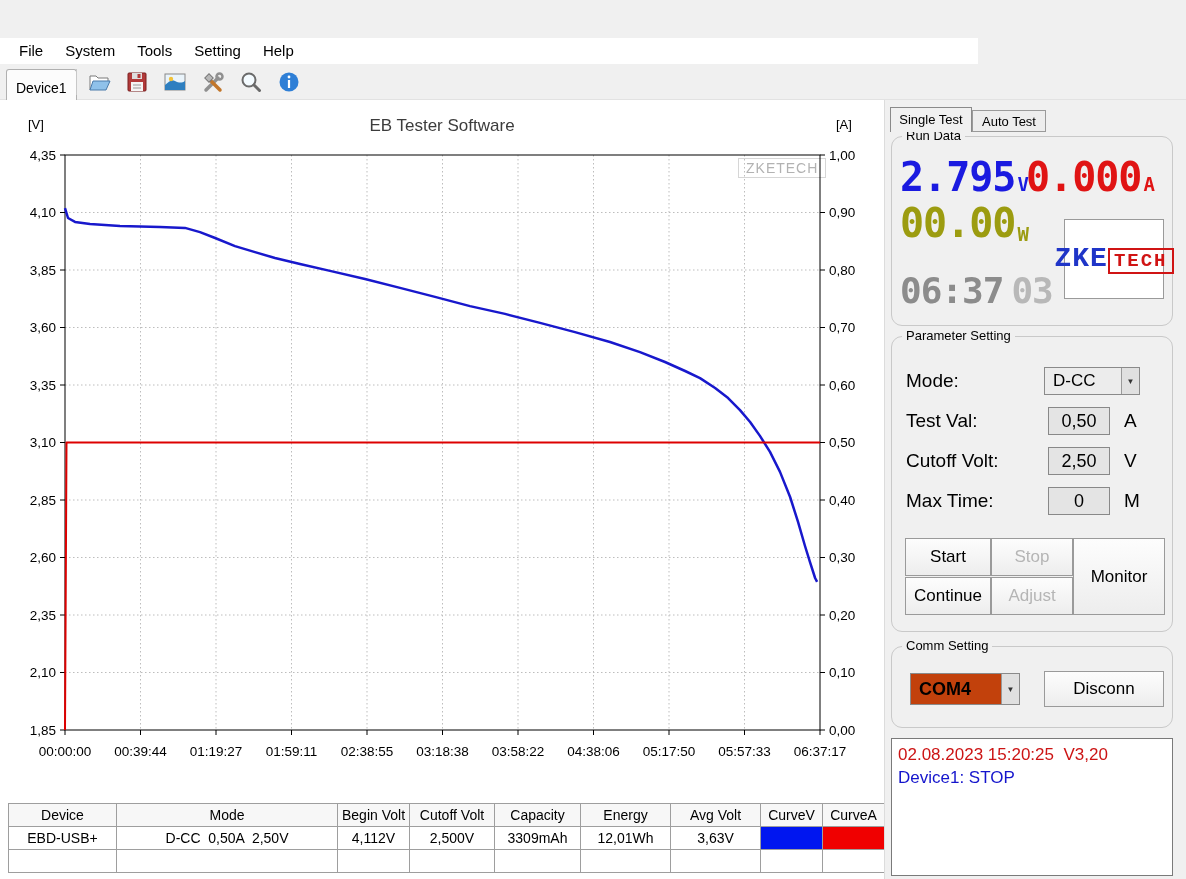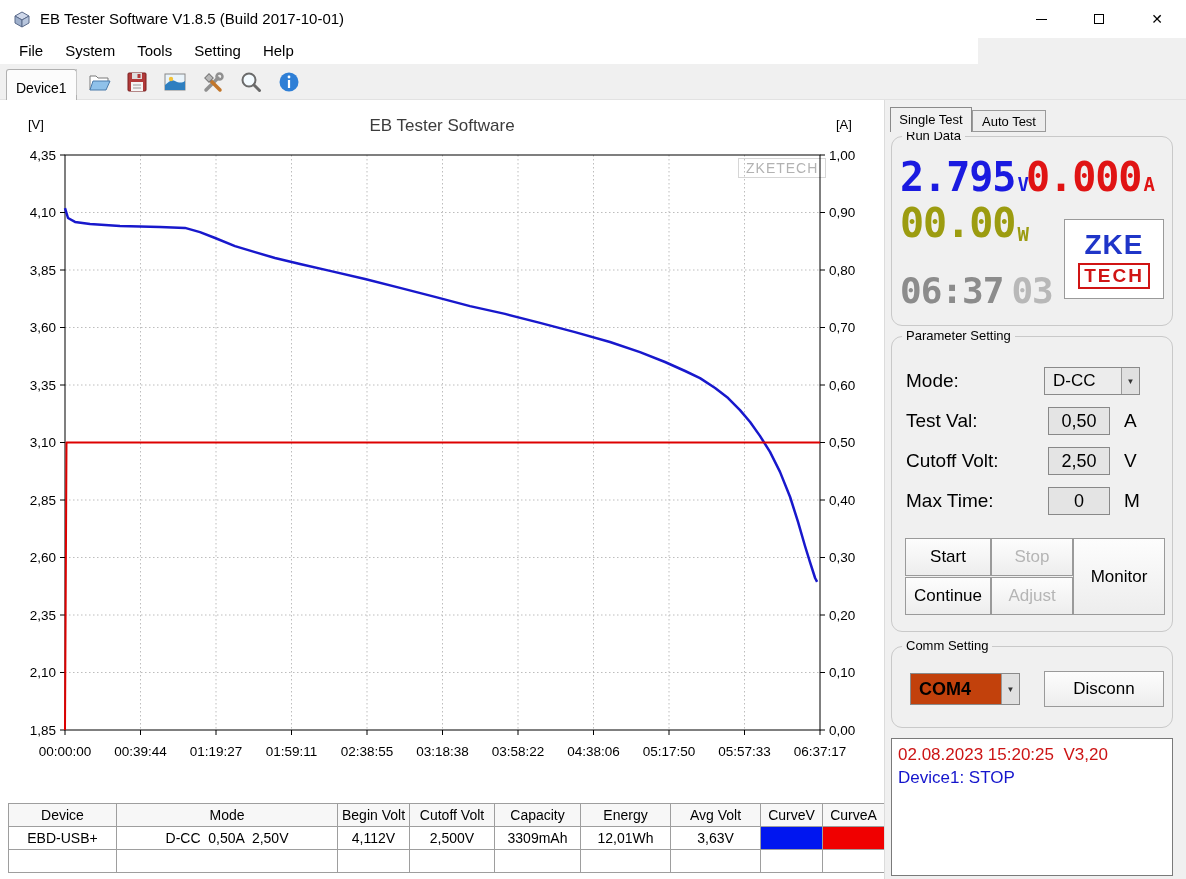--- a/index.html
+++ b/index.html
@@ -55,21 +55,21 @@
   .gb-comm{left:6px;top:546px;width:282px;height:82px}
 
   .seg{font-family:"DejaVu Sans Mono",monospace;font-weight:700;letter-spacing:-1px}
   .seg.big{font-size:40px;line-height:44px}
   .seg.mid{font-size:36px;line-height:40px}
   .seg.unit{font-size:19px;margin-left:2px}
   .rd-volt{position:absolute;left:8px;top:18px;display:flex;align-items:baseline}
   .rd-curr{position:absolute;left:134px;top:18px;display:flex;align-items:baseline}
   .rd-pow{position:absolute;left:8px;top:64px;display:flex;align-items:flex-end}
   .rd-time{position:absolute;left:8px;top:134px;display:flex;align-items:baseline;gap:8px}
-  .zke-logo{position:absolute;left:172px;top:82px;width:100px;height:80px;background:#fff;border:1px solid #9a9a9a;display:flex;flex-direction:column;align-items:center;justify-content:center;font-family:Liberation Sans, sans-serif}
+  .zke-logo{position:absolute;left:172px;top:82px;width:100px;height:80px;background:#fff;border:1px solid #9a9a9a;display:flex;align-items:center;justify-content:center;font-family:Liberation Mono, monospace}
   .zke-top{font-size:28px;font-weight:700;color:#1f35c8;letter-spacing:1px;line-height:30px}
   .zke-bottom{font-size:19px;font-weight:700;color:#d01414;border:2px solid #d01414;padding:0 4px;letter-spacing:2px;margin-top:3px;line-height:22px}
 
   .ps-label{position:absolute;left:14px;font-size:19px;line-height:28px}
   .ps-unit{position:absolute;left:232px;font-size:19px;line-height:28px}
   .ps-input{position:absolute;left:156px;width:62px;height:28px;background:#e4e4e4;border:1px solid #888;font-size:18px;text-align:center;font-family:"Liberation Sans",sans-serif}
   .dropdown{position:absolute;height:28px;background:#ececec;border:1px solid #8a8a8a;display:flex;align-items:center}
   .dd-mode{left:152px;top:30px;width:96px}
   .dd-text{flex:1;padding-left:8px;font-size:17px}
   .dd-arrow{width:18px;height:100%;border-left:1px solid #9a9a9a;background:#e0e0e0;display:flex;align-items:center;justify-content:center;font-size:8px;color:#333}
@@ -88,39 +88,20 @@
   .logbox{position:absolute;left:6px;top:638px;width:282px;height:138px;background:#fff;border:1px solid #7a7a7a;padding:4px 6px;overflow:hidden}
   .log-line{font-size:17px;line-height:23px;white-space:pre}
   .log-line.l1{color:#cc1414}
   .log-line.l2{color:#1414cc}
 </style>
 </head>
 <body>
 
 <div class="app">
 
-  <div class="titlebar">
-    <span class="title-icon">
-      <svg width="20" height="20" viewBox="0 0 20 20">
-        <path d="M3 7l7-4 7 4-7 4z" fill="#cfd8ea" stroke="#5a6a8a"></path>
-        <path d="M3 7v7l7 4v-7z" fill="#9fb0cc" stroke="#5a6a8a"></path>
-        <path d="M17 7v7l-7 4v-7z" fill="#b8c6dd" stroke="#5a6a8a"></path>
-      </svg>
-    </span>
-    <span class="title-text">EB Tester Software V1.8.5 (Build 2017-10-01)</span>
-    <div class="win-btn min">
-        <span class="min-glyph"></span>
-      </div>
-    <div class="win-btn max">
-        <span class="max-glyph"></span>
-      </div>
-    <div class="win-btn close">
-        <span class="close-glyph">✕</span>
-      </div>
-  </div>
 
   <div class="menubar">
     <span class="menu-item">File</span>
     <span class="menu-item">System</span>
     <span class="menu-item">Tools</span>
     <span class="menu-item">Setting</span>
     <span class="menu-item">Help</span>
   </div>
 
   <div class="toolbar">

